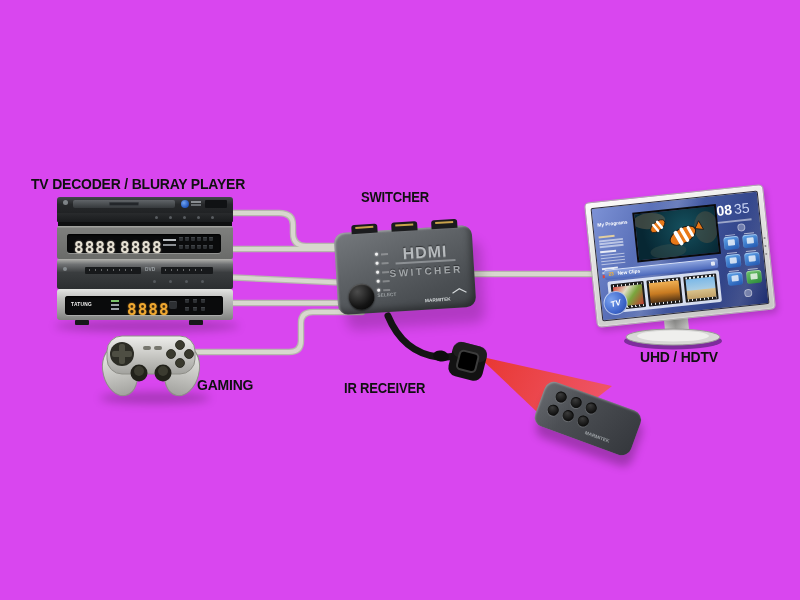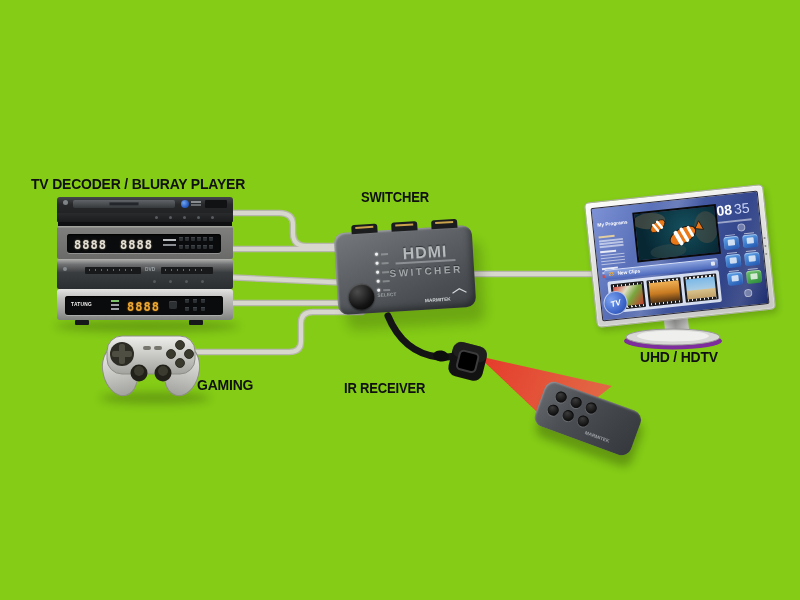--- a/index.html
+++ b/index.html
@@ -1,16 +1,16 @@
 <!DOCTYPE html>
 <html><head>
 <meta charset="utf-8">
 <style>
   html,body{margin:0;padding:0;background:#fff;}
-  #canvas{position:relative;width:800px;height:600px;background:#84cc16;overflow:hidden;
+  #canvas{position:relative;width:800px;height:600px;background:#d946ef;overflow:hidden;
           font-family:"Liberation Sans",sans-serif;}
   .abs{position:absolute;}
 
   
   .big-label{position:absolute;font-weight:700;color:#101010;white-space:nowrap;
              transform:scaleX(.93);transform-origin:0 0;letter-spacing:-.2px;}
 
   
   #stack{position:absolute;left:57px;top:197px;width:176px;height:128px;}
   #stack .dev{position:absolute;left:0;width:176px;}
@@ -29,21 +29,21 @@
   .tray .tray-label{position:absolute;left:36px;top:2px;width:30px;height:4px;background:#23262a;
         border-radius:1px;box-shadow:inset 0 0 0 .5px #4a4e52;}
   .bd-logo{position:absolute;left:124px;top:3px;width:8px;height:8px;border-radius:50%;
         background:radial-gradient(circle at 35% 35%,#6fa4f0,#2a5fc4 60%,#123a86);}
   .bd-text{position:absolute;left:134px;top:4px;width:10px;height:2px;background:#8a8e92;box-shadow:0 3px 0 #6a6e72;}
   .d1-panel{position:absolute;left:148px;top:3px;width:22px;height:8px;background:#101214;border-radius:1px;}
   .d1-row{position:absolute;left:0;top:16px;width:176px;height:9px;border-radius:0 0 3px 3px;
         background:linear-gradient(180deg,#292b2d,#191b1d);}
   .btn-dot{position:absolute;width:3px;height:3px;border-radius:50%;background:#585c60;}
   .display{position:absolute;background:#0a0b0c;border-radius:3px;box-shadow:inset 0 1px 2px #000,0 1px 0 rgba(255,255,255,.25);}
-  .seg{position:absolute;font-family:"DejaVu Sans Mono",monospace;font-size:12px;font-weight:700;
+  .seg{position:absolute;font-family:"DejaVu Sans Mono",monospace;font-size:16px;font-weight:700;
        letter-spacing:1px;color:#e6e1d4;text-shadow:0 0 2px rgba(255,240,220,.5);}
   .seg.amber{color:#f0a830;text-shadow:0 0 2px rgba(255,170,50,.6);}
   .mini-btn{position:absolute;width:4px;height:4px;background:#2d3033;border-radius:1px;
        box-shadow:inset 0 .5px 0 #565a5e;}
   .strip{position:absolute;height:7px;background:#17191b;border-radius:1px;
        background-image:repeating-linear-gradient(90deg,rgba(255,255,255,.35) 0 1px,transparent 1px 6px);
        background-size:80% 2px;background-repeat:no-repeat;background-position:4px 2px;}
   .t-tiny{display:inline-block;font-size:8px;font-weight:700;transform:scale(.6);transform-origin:0 0;white-space:nowrap;}
   .feet{position:absolute;top:123px;width:14px;height:5px;background:#17181a;border-radius:1px;}
   .soft-shadow{position:absolute;border-radius:50%;background:rgba(0,0,0,.22);filter:blur(4px);}

